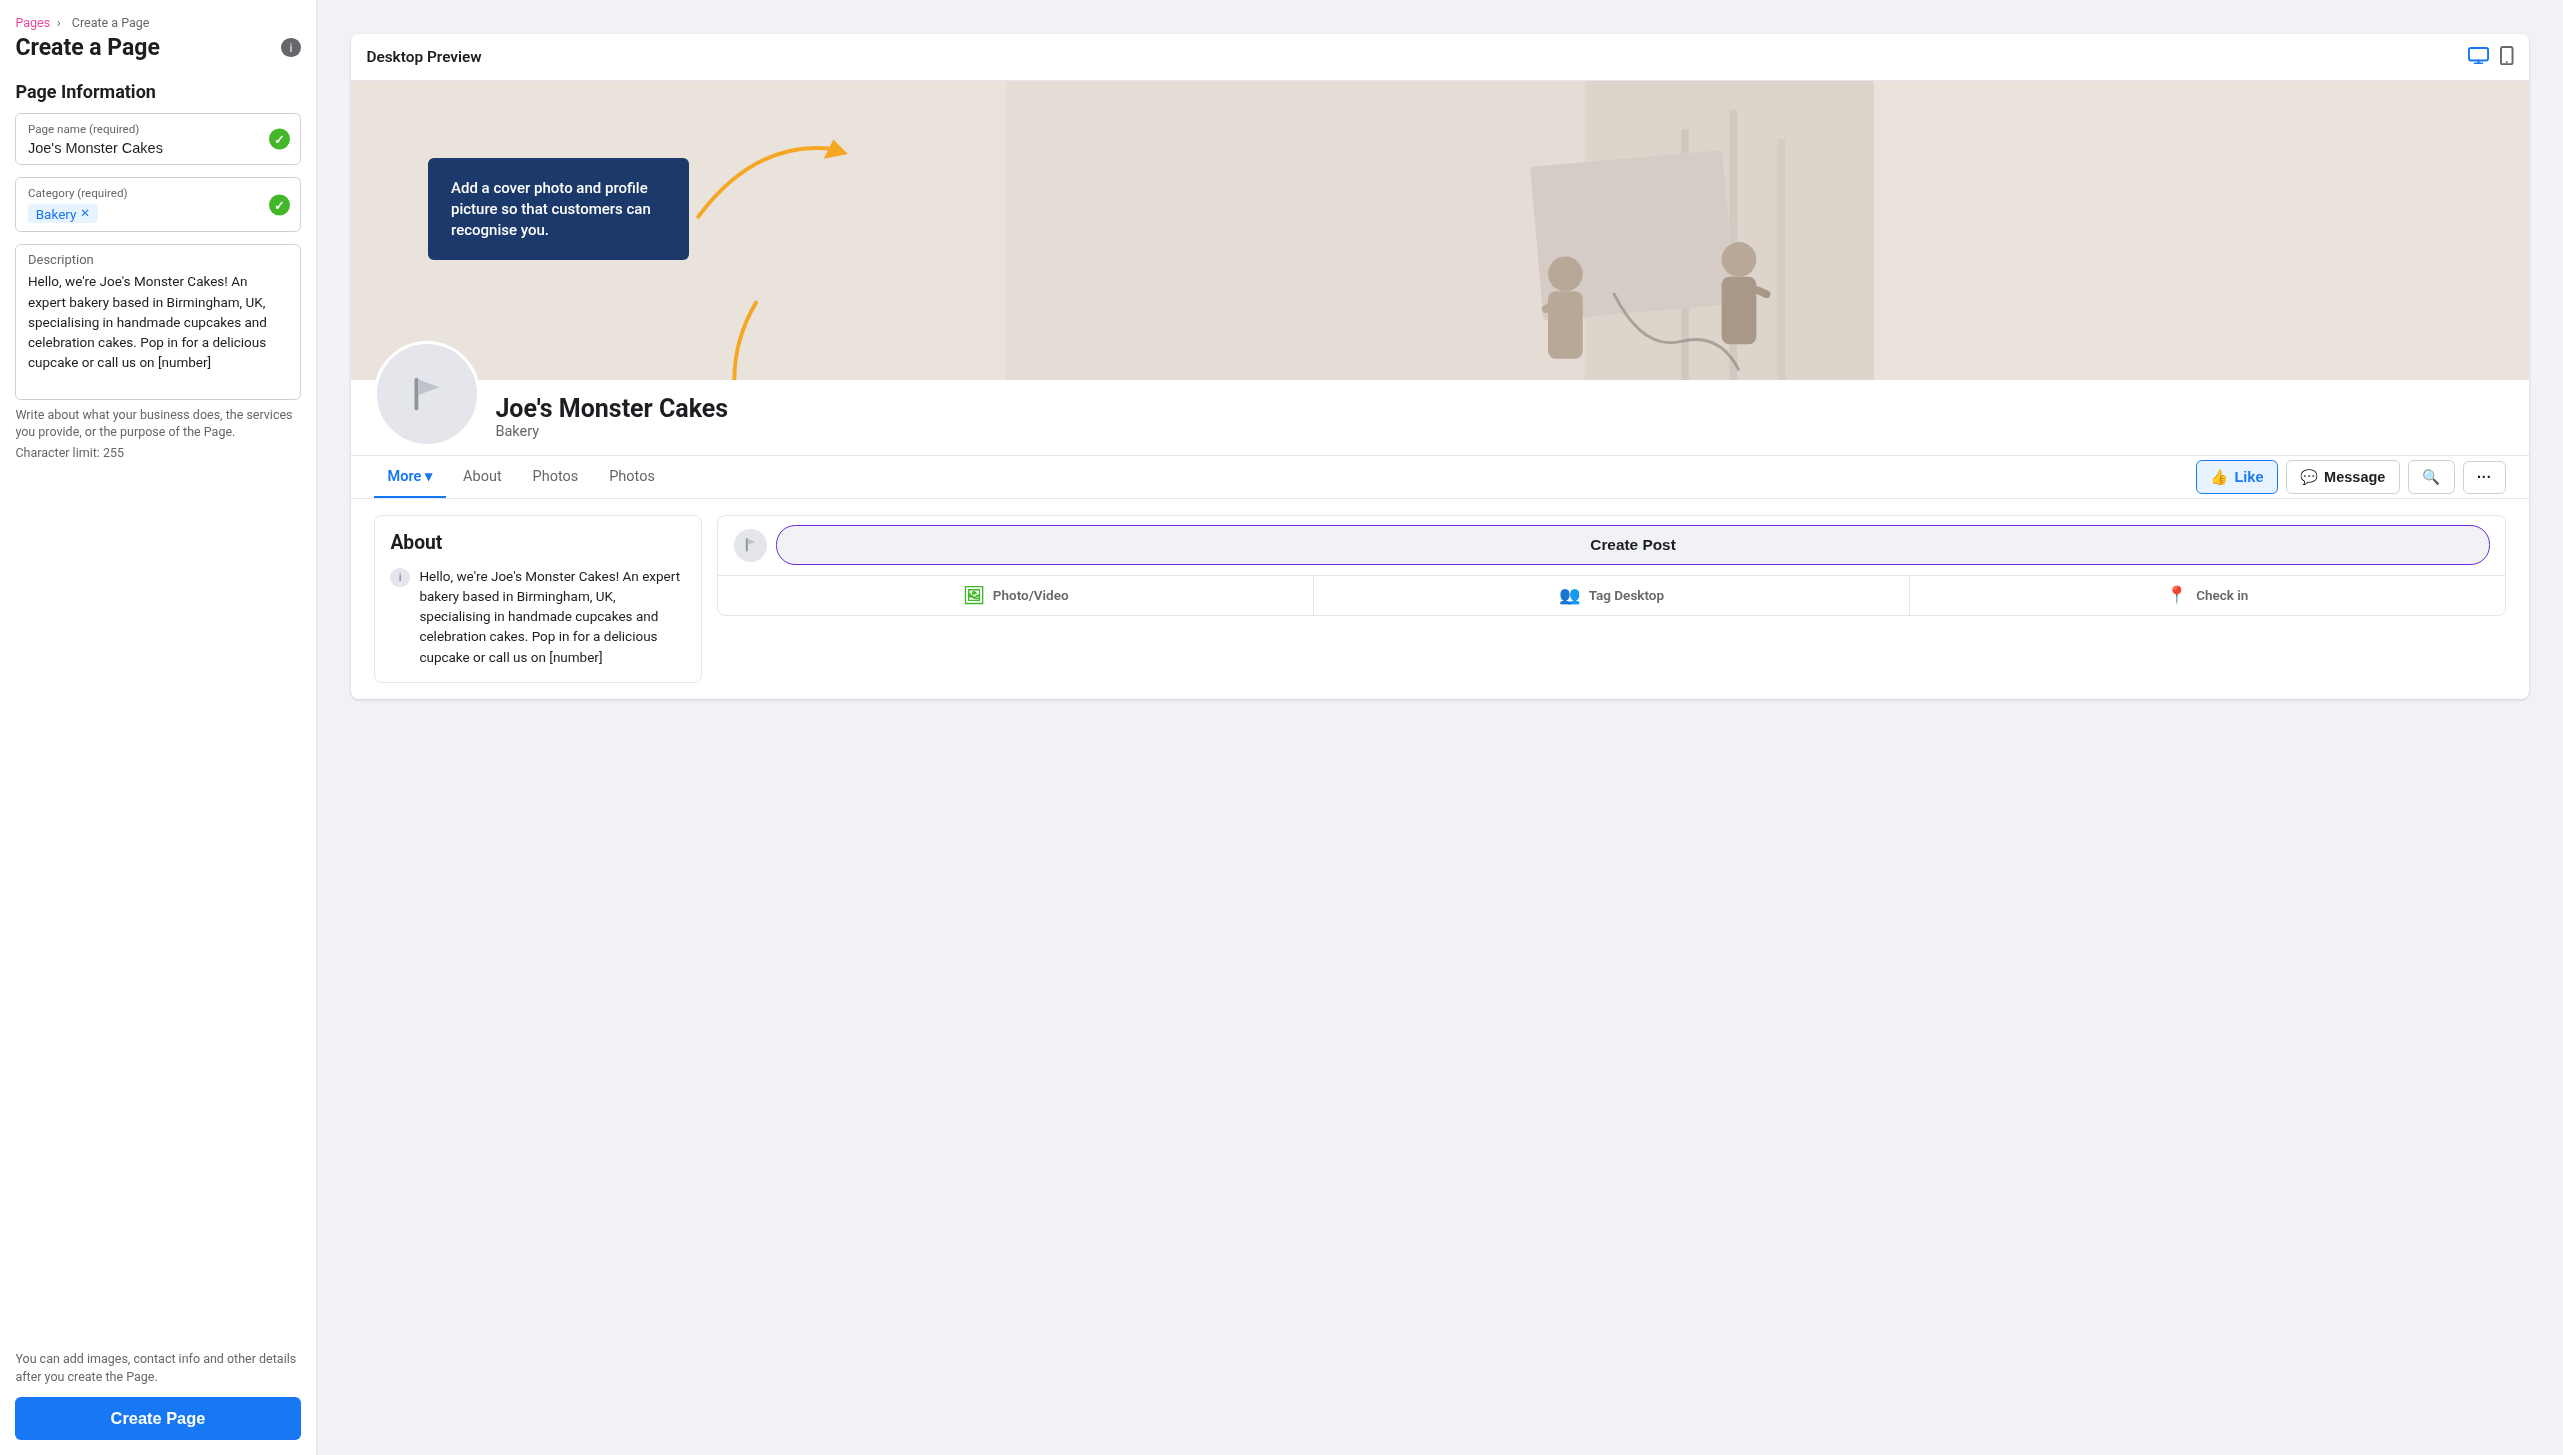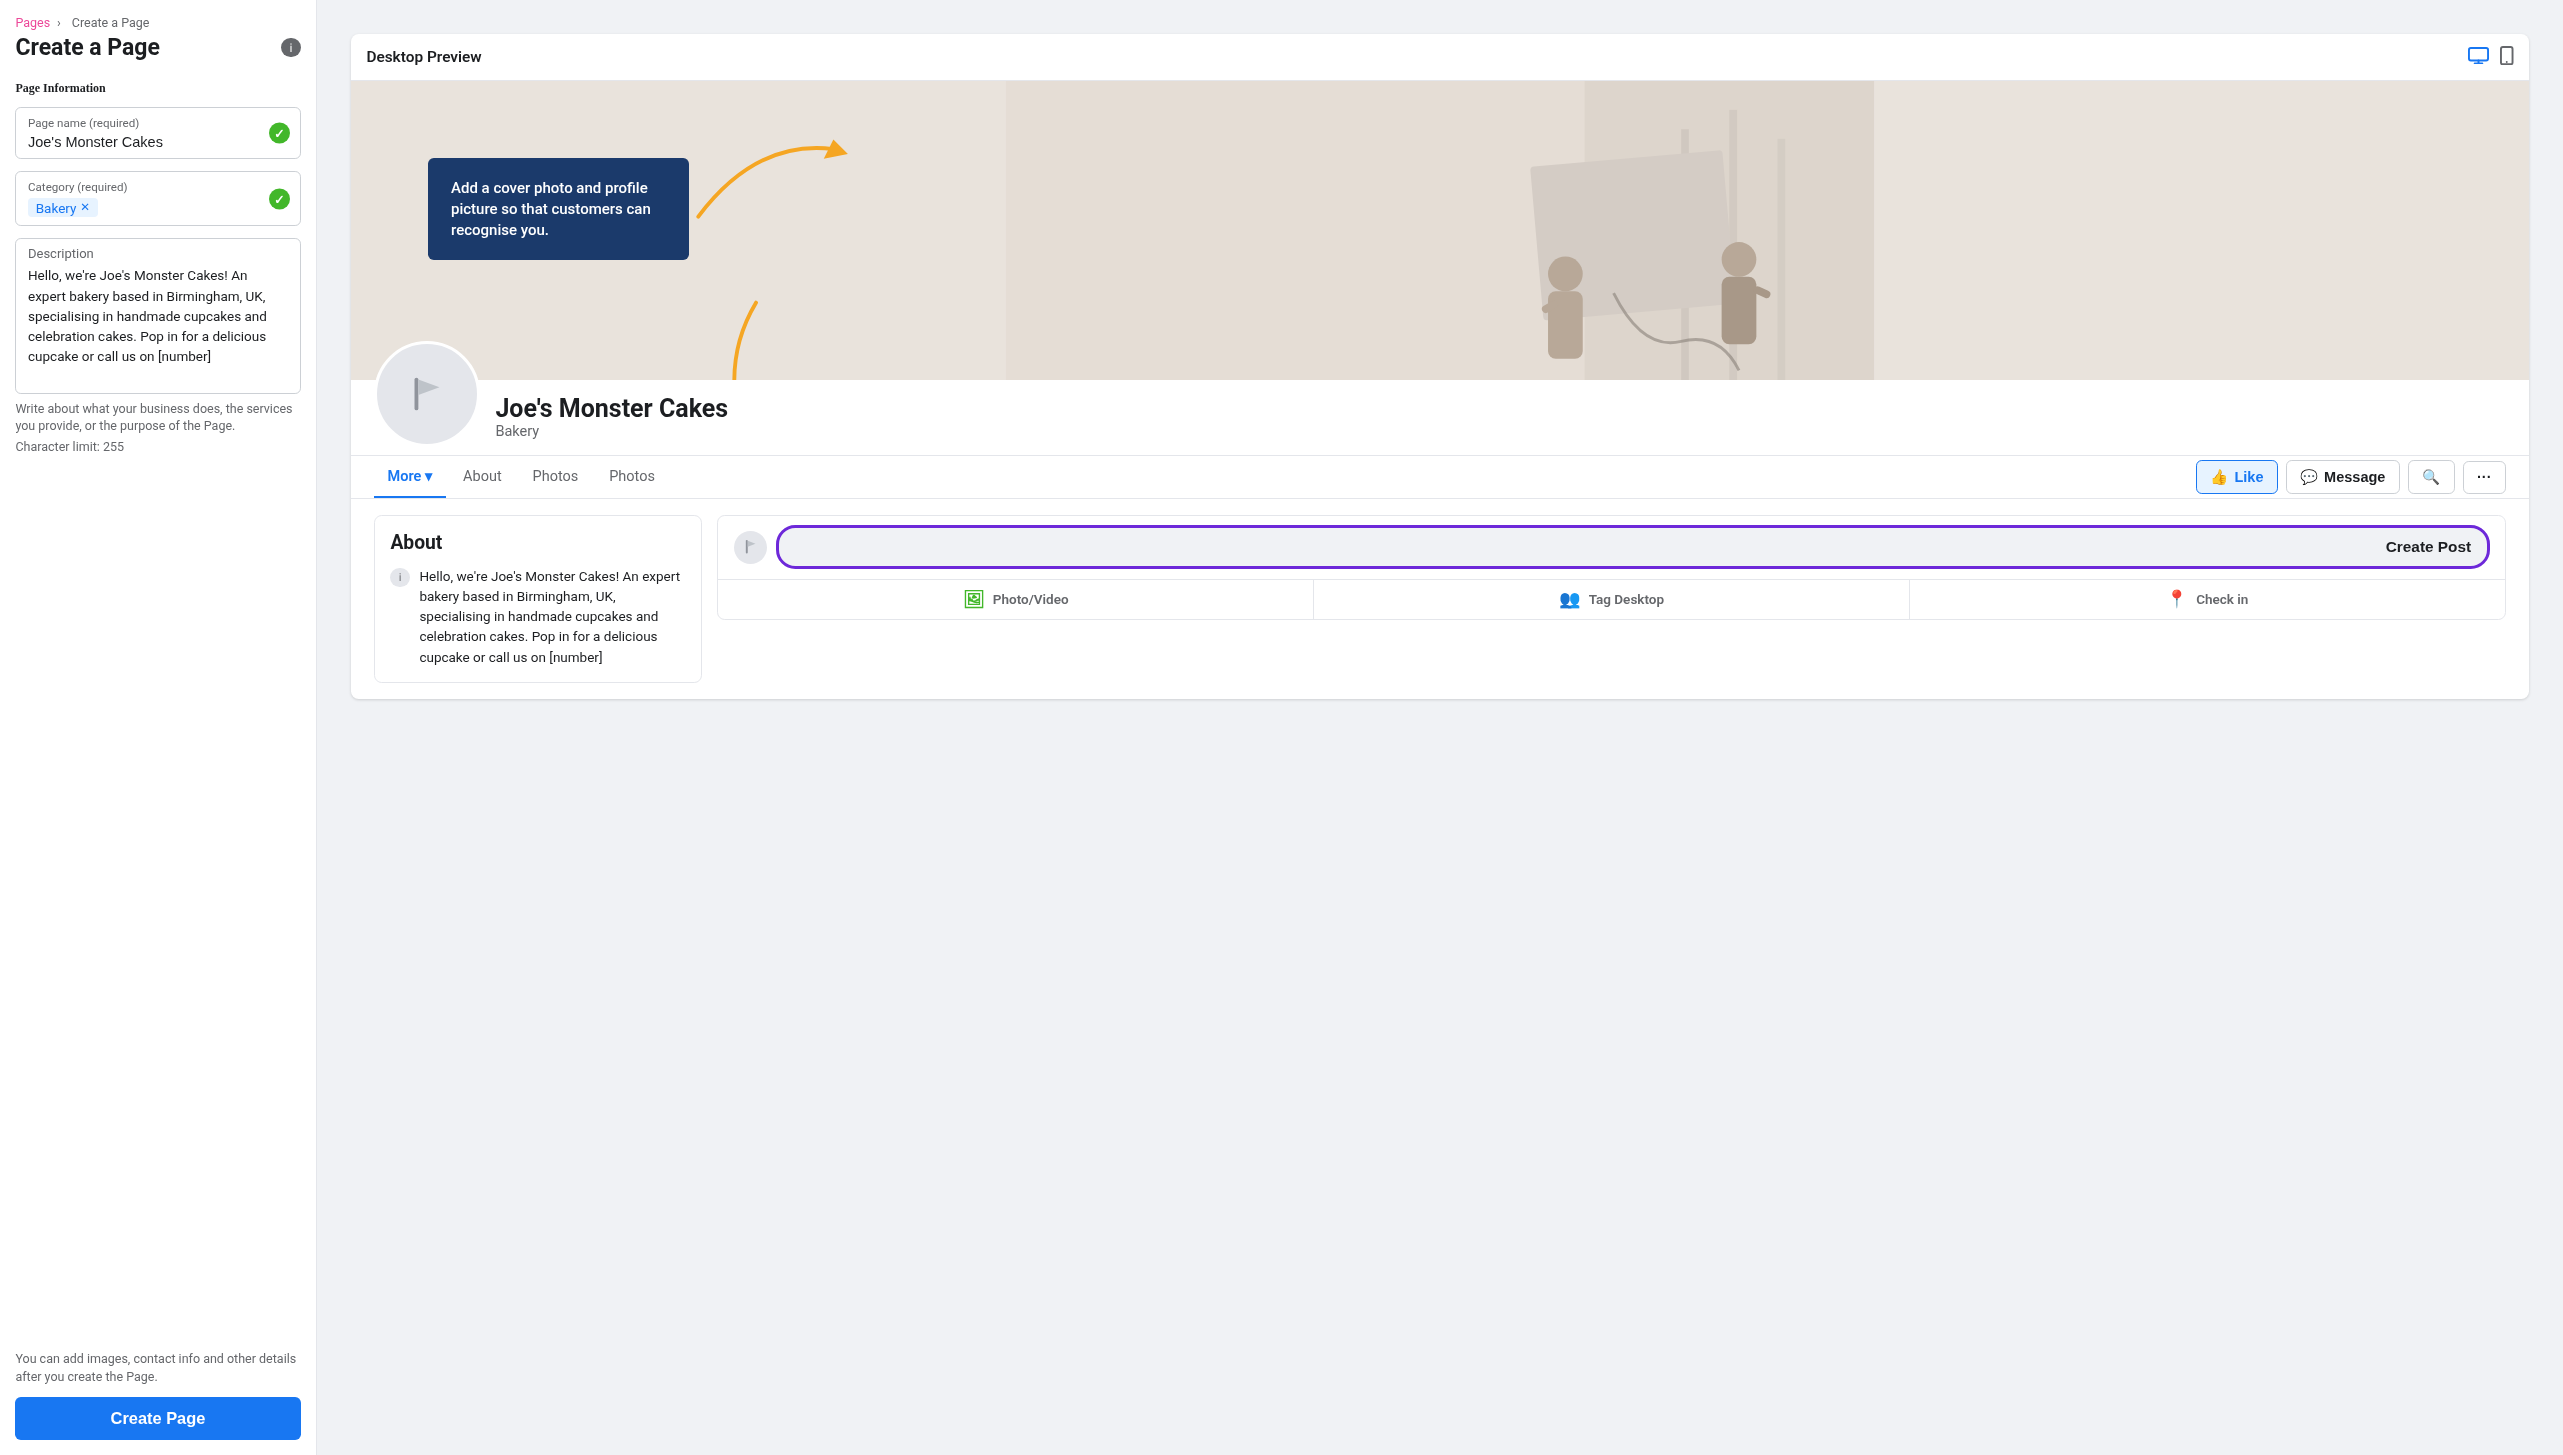--- a/index.html
+++ b/index.html
@@ -47,25 +47,24 @@
       color: #fff;
       font-size: 11.6px;
       display: flex;
       align-items: center;
       justify-content: center;
       cursor: pointer;
       margin-top: 3.9px;
     }
 
     .section-title {
-      font-size: 12px;
+      font-size: 18px;
       font-weight: 700;
       color: #1c1e21;
       margin-bottom: 11.6px;
-      font-family: Liberation Serif, serif;
     }
 
     .form-field {
       border: 1px solid #ccd0d5;
       border-radius: 5.8px;
       padding: 7.7px 11.6px;
       position: relative;
       margin-bottom: 11.6px;
     }
 
@@ -416,26 +415,26 @@
       display: flex;
       align-items: center;
       justify-content: center;
       flex-shrink: 0;
     }
 
     .create-post-btn {
       flex: 1;
       padding: 9.7px 15.4px;
       background: #f0f2f5;
-      border: 3px solid #6d28d9;
+      border: 1px solid #6d28d9;
       border-radius: 19.3px;
       font-size: 15.4px;
       font-weight: 600;
       color: #1c1e21;
-      text-align: right;
+      text-align: center;
       cursor: pointer;
     }
 
     .post-actions {
       display: flex;
       border-top: 1px solid #e4e6eb;
     }
     .post-action {
       flex: 1;
       display: flex;

